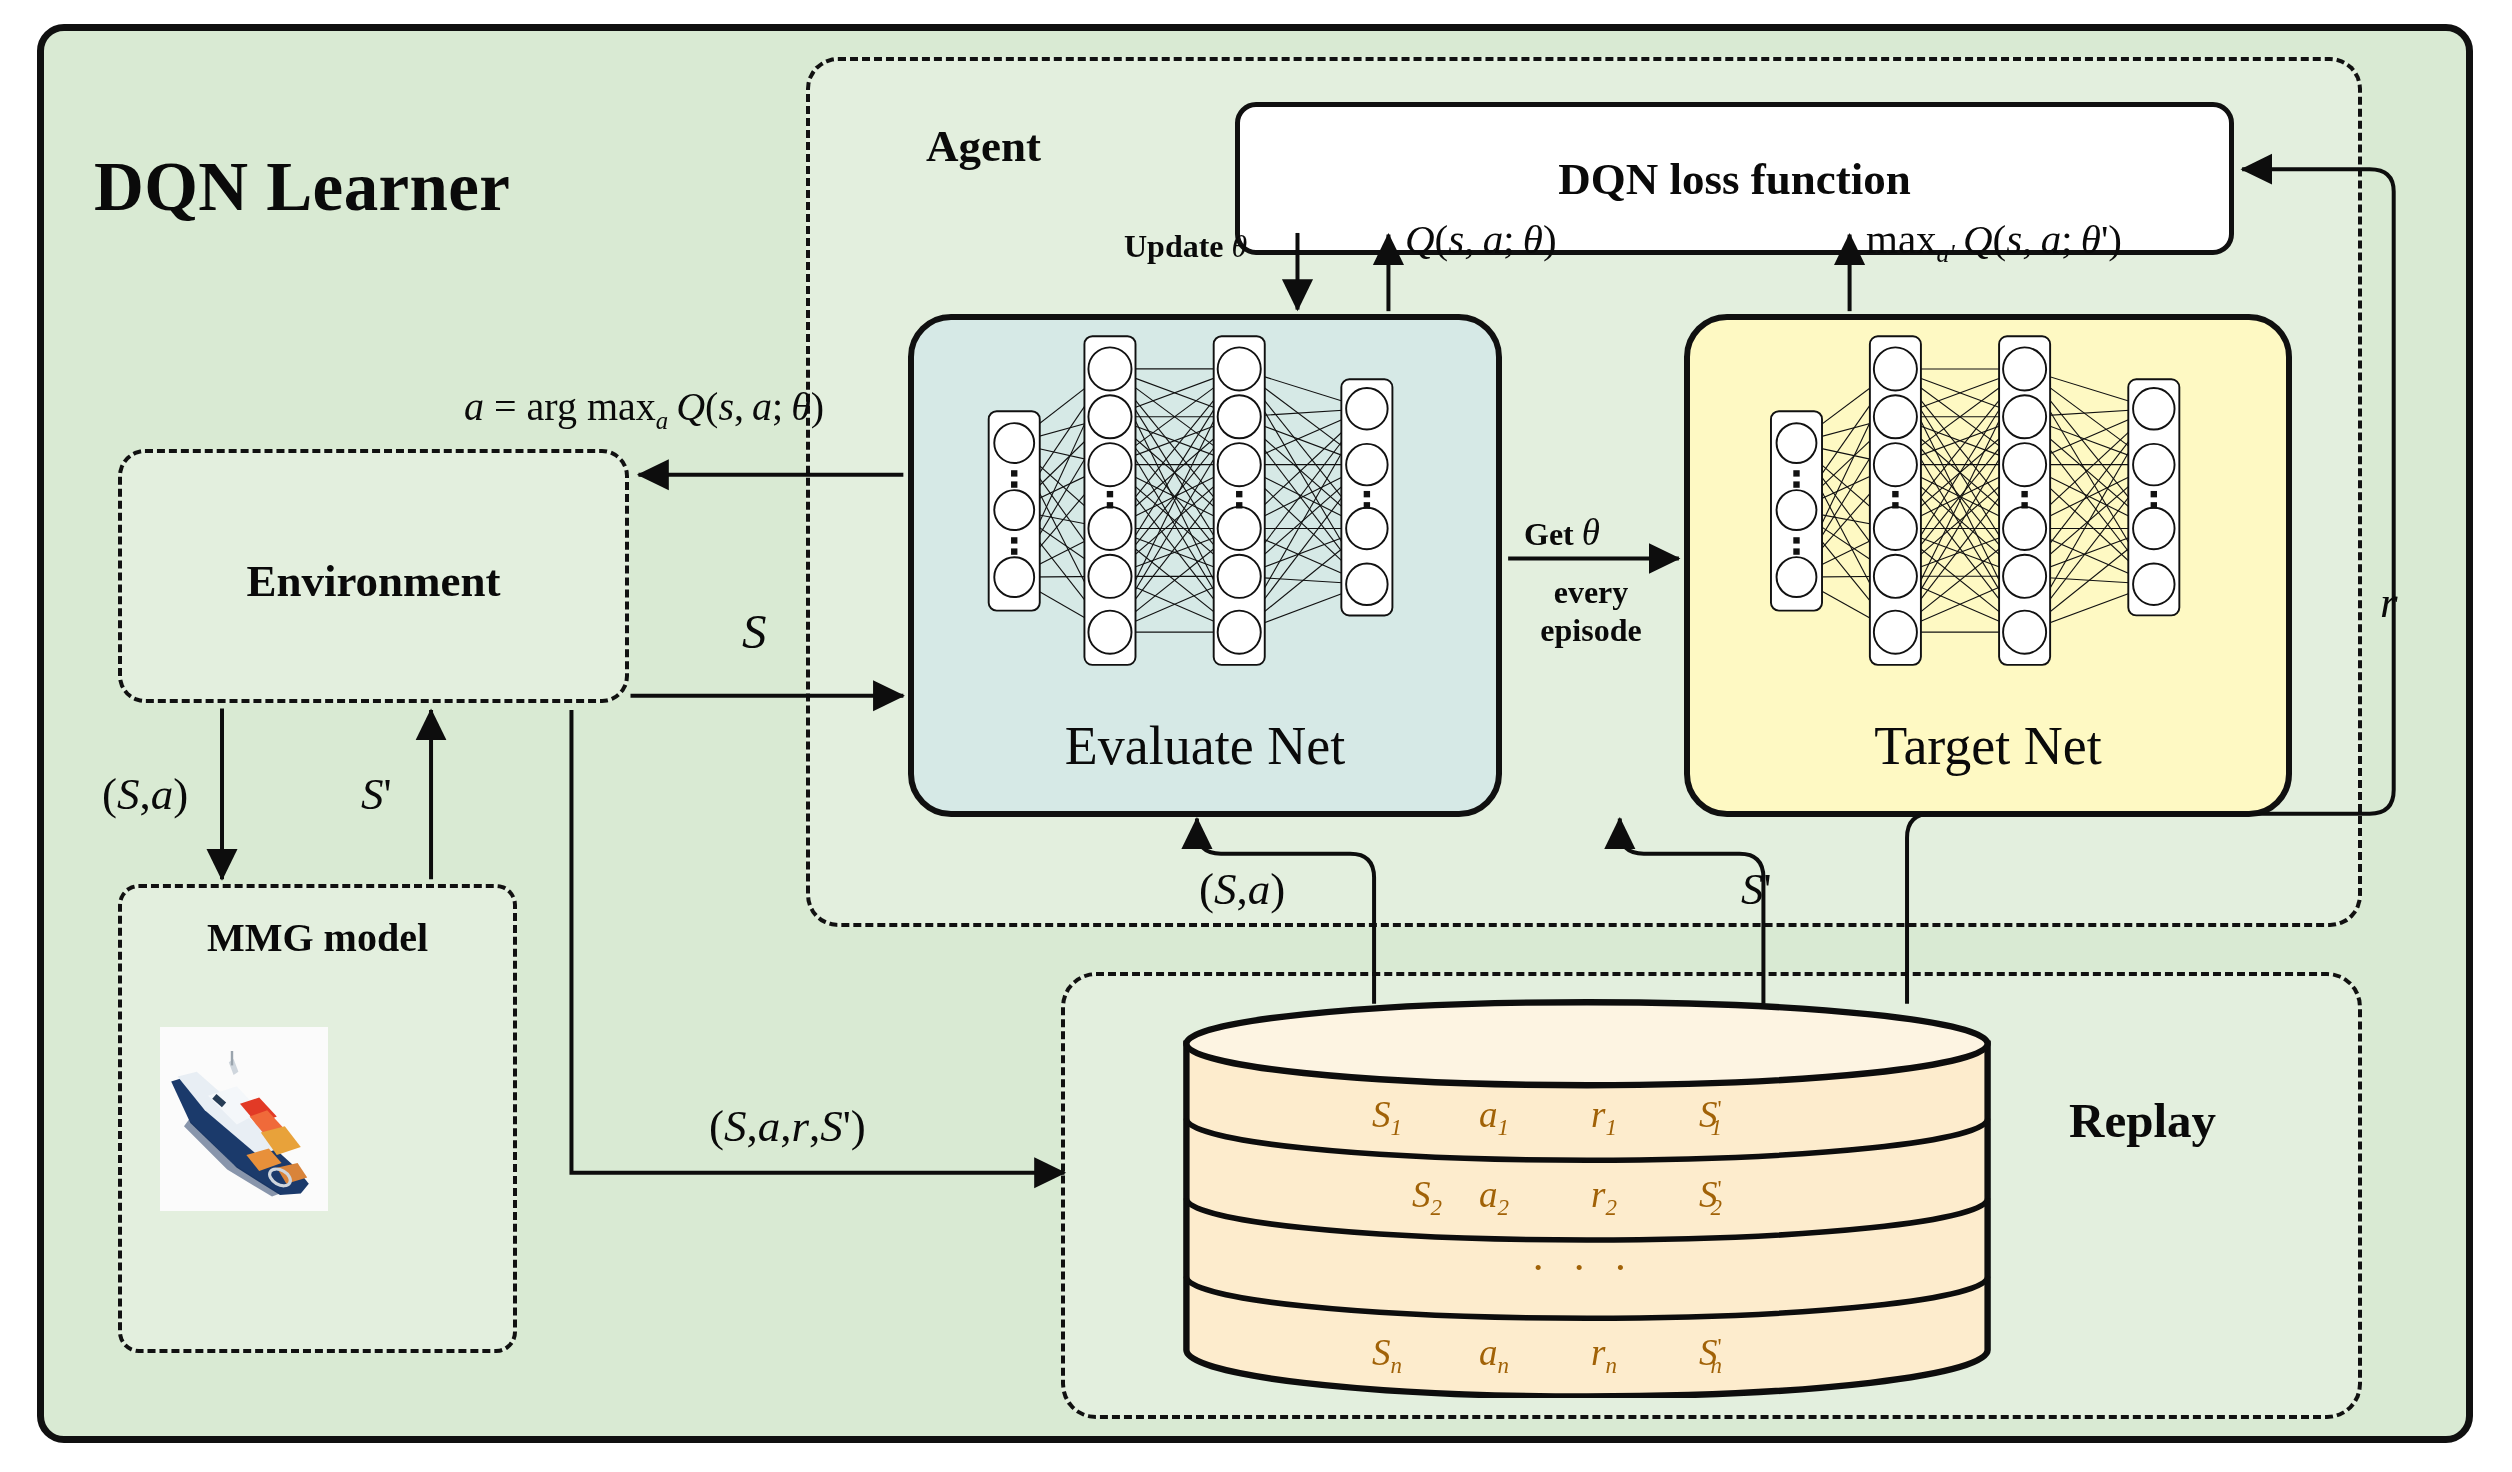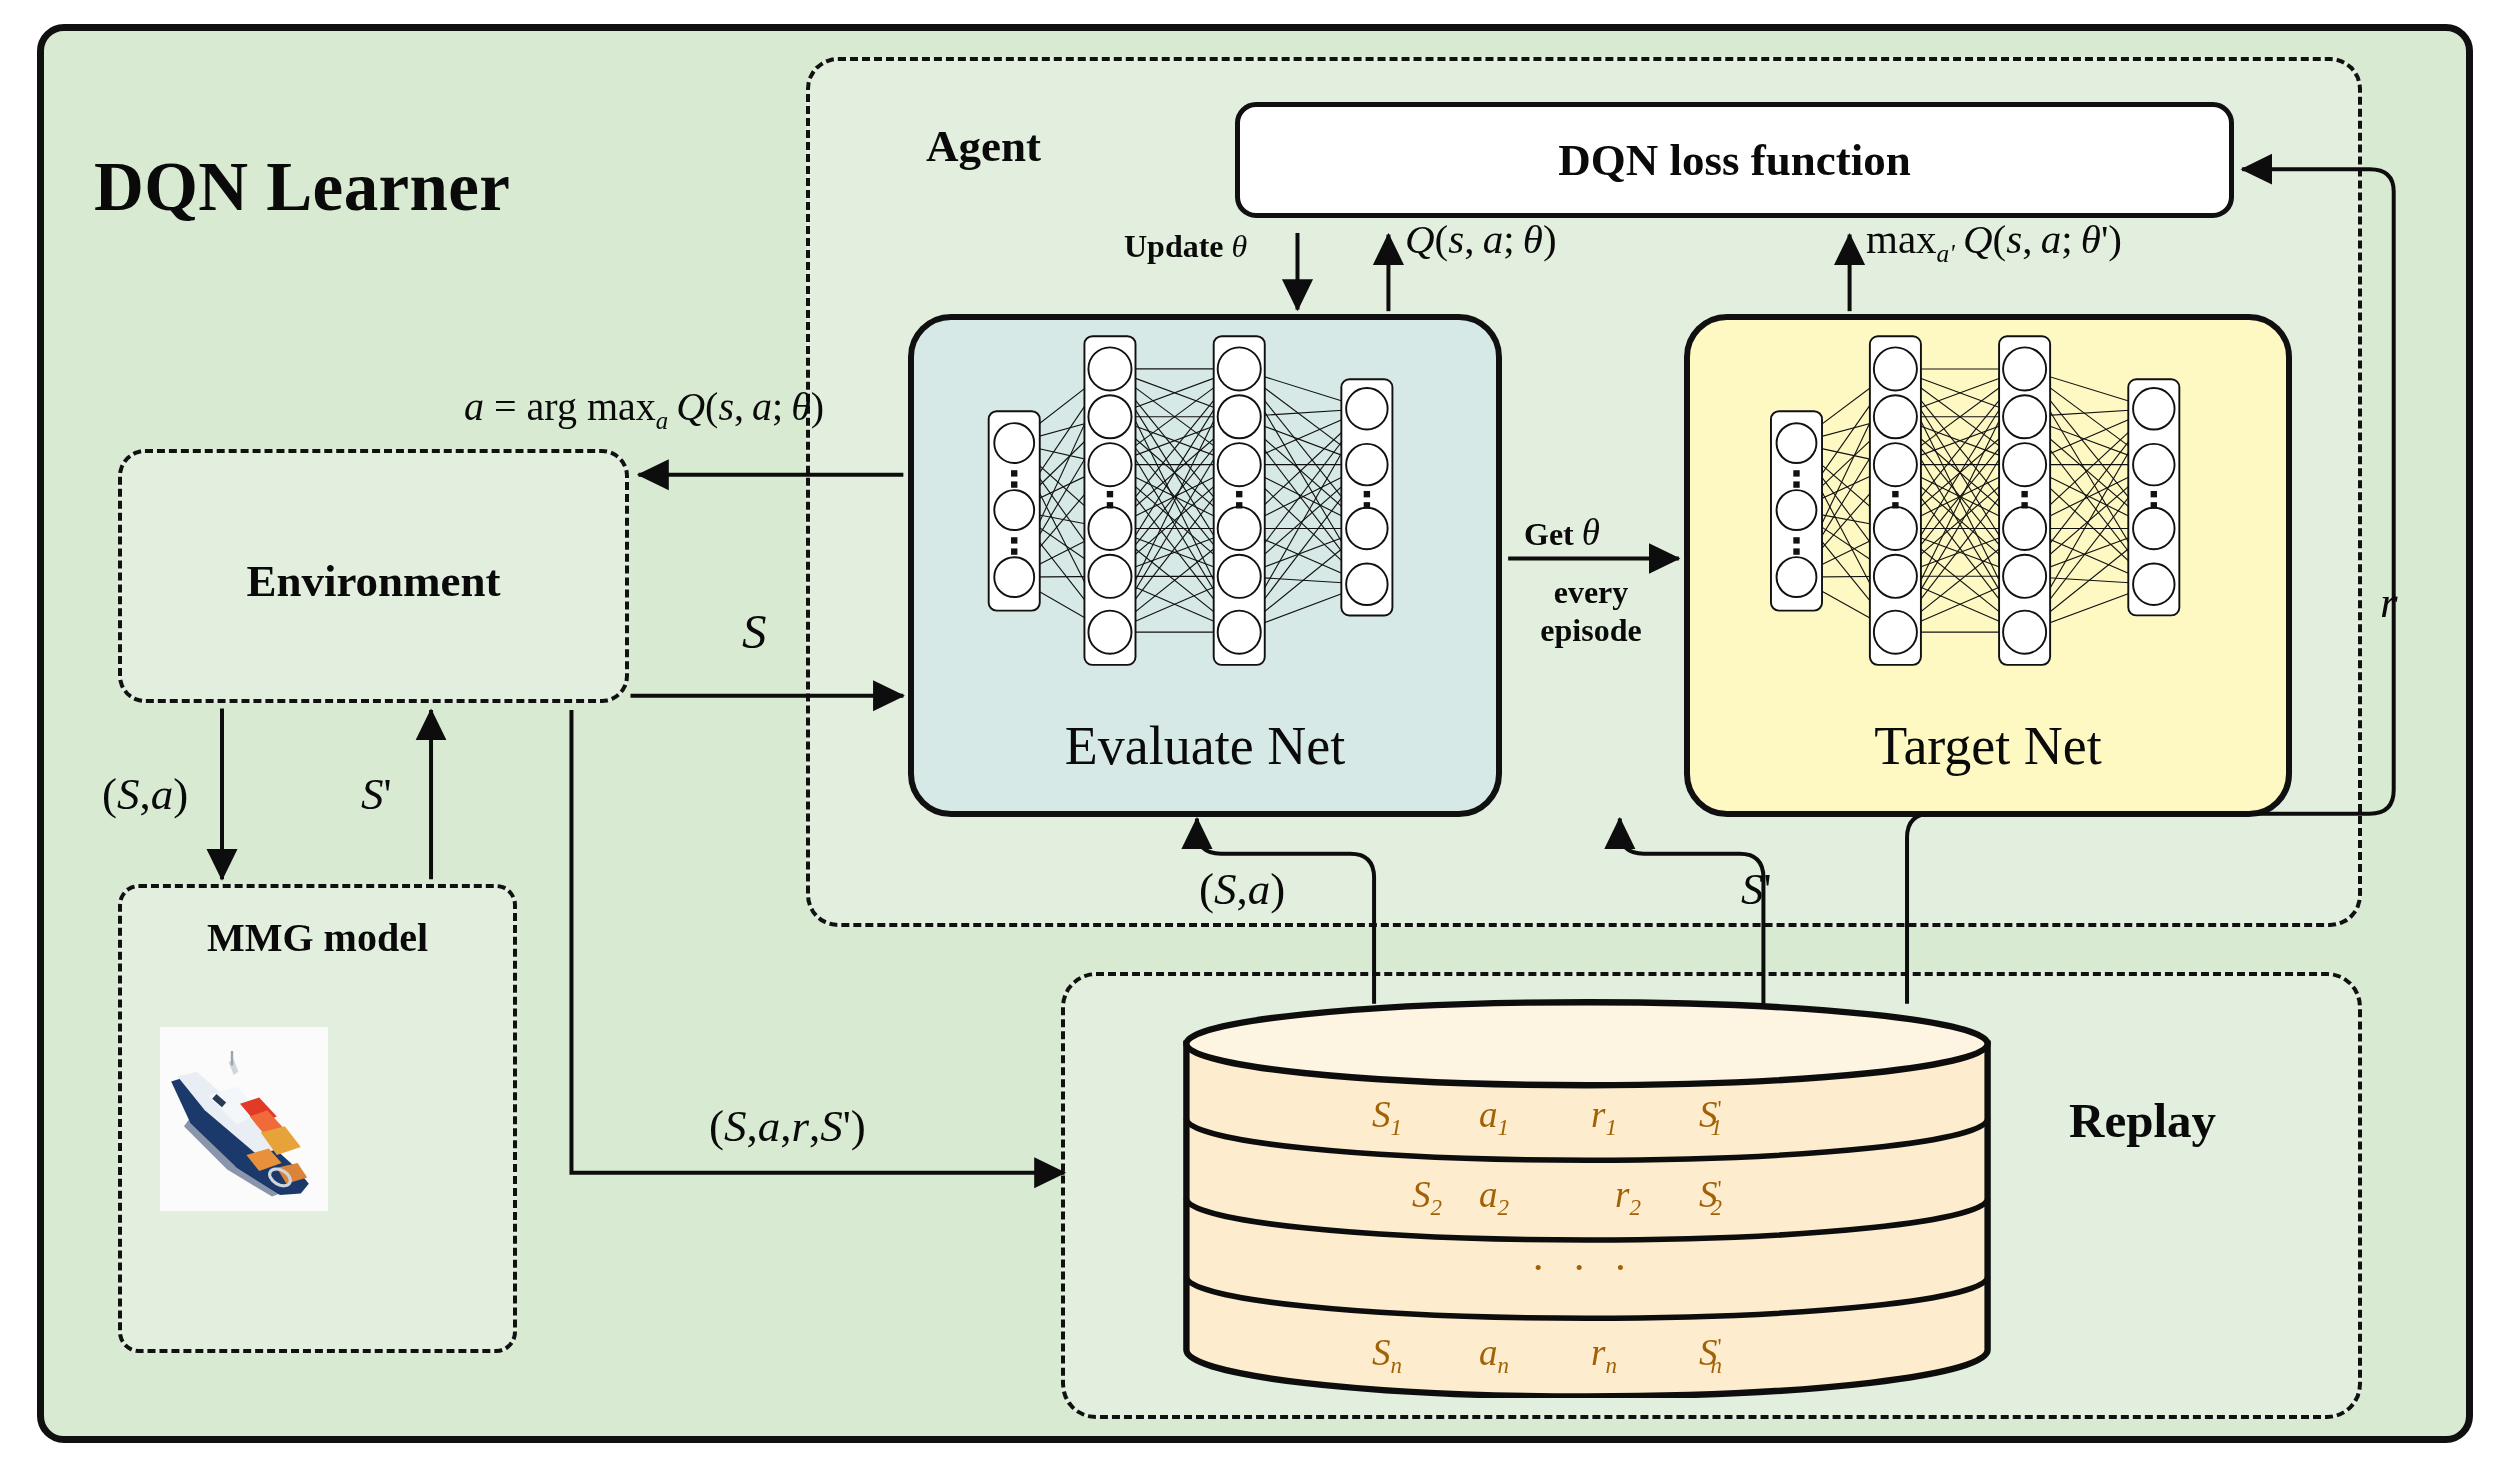--- a/index.html
+++ b/index.html
@@ -94,21 +94,21 @@
     text-align: center;
     font-size: 49px;
     font-weight: bold;
     line-height: 1.15;
     color: #0a0a0a;
   }
   
   #loss-box {
     position: absolute;
     left: 1235px; top: 102px;
-    width: 999px; height: 116px;
+    width: 999px; height: 153px;
     background: #ffffff;
     border: 5.6px solid #101010;
     border-radius: 21px;
     box-sizing: border-box;
     display: flex;
     align-items: center;
     justify-content: center;
   }
   #loss-box .lbl {
     font-size: 45px;
@@ -522,21 +522,21 @@
     <div class="cyl-text" style="left:519px; top:94px;">
       <span class="it">S</span><span class="sup">'</span><span class="it sub" style="margin-left:-11.2px;">1</span>
     </div>
     
     <div class="cyl-text" style="left:192px; top:174px;margin-left:40px;">
       <span class="it">S</span><span class="it sub">2</span>
     </div>
     <div class="cyl-text" style="left:299px; top:174px;">
       <span class="it">a</span><span class="it sub">2</span>
     </div>
-    <div class="cyl-text" style="left:435px; top:174px;">
+    <div class="cyl-text" style="left:411px; top:174px;">
       <span class="it">r</span><span class="it sub">2</span>
     </div>
     <div class="cyl-text" style="left:519px; top:174px;">
       <span class="it">S</span><span class="sup">'</span><span class="it sub" style="margin-left:-11.2px;">2</span>
     </div>
     
     <div class="cyl-text" style="left:351px; top:244px; font-size:43px; letter-spacing:8px;">· · ·</div>
     
     <div class="cyl-text" style="left:192px; top:332px;">
       <span class="it">S</span><span class="it sub">n</span>

